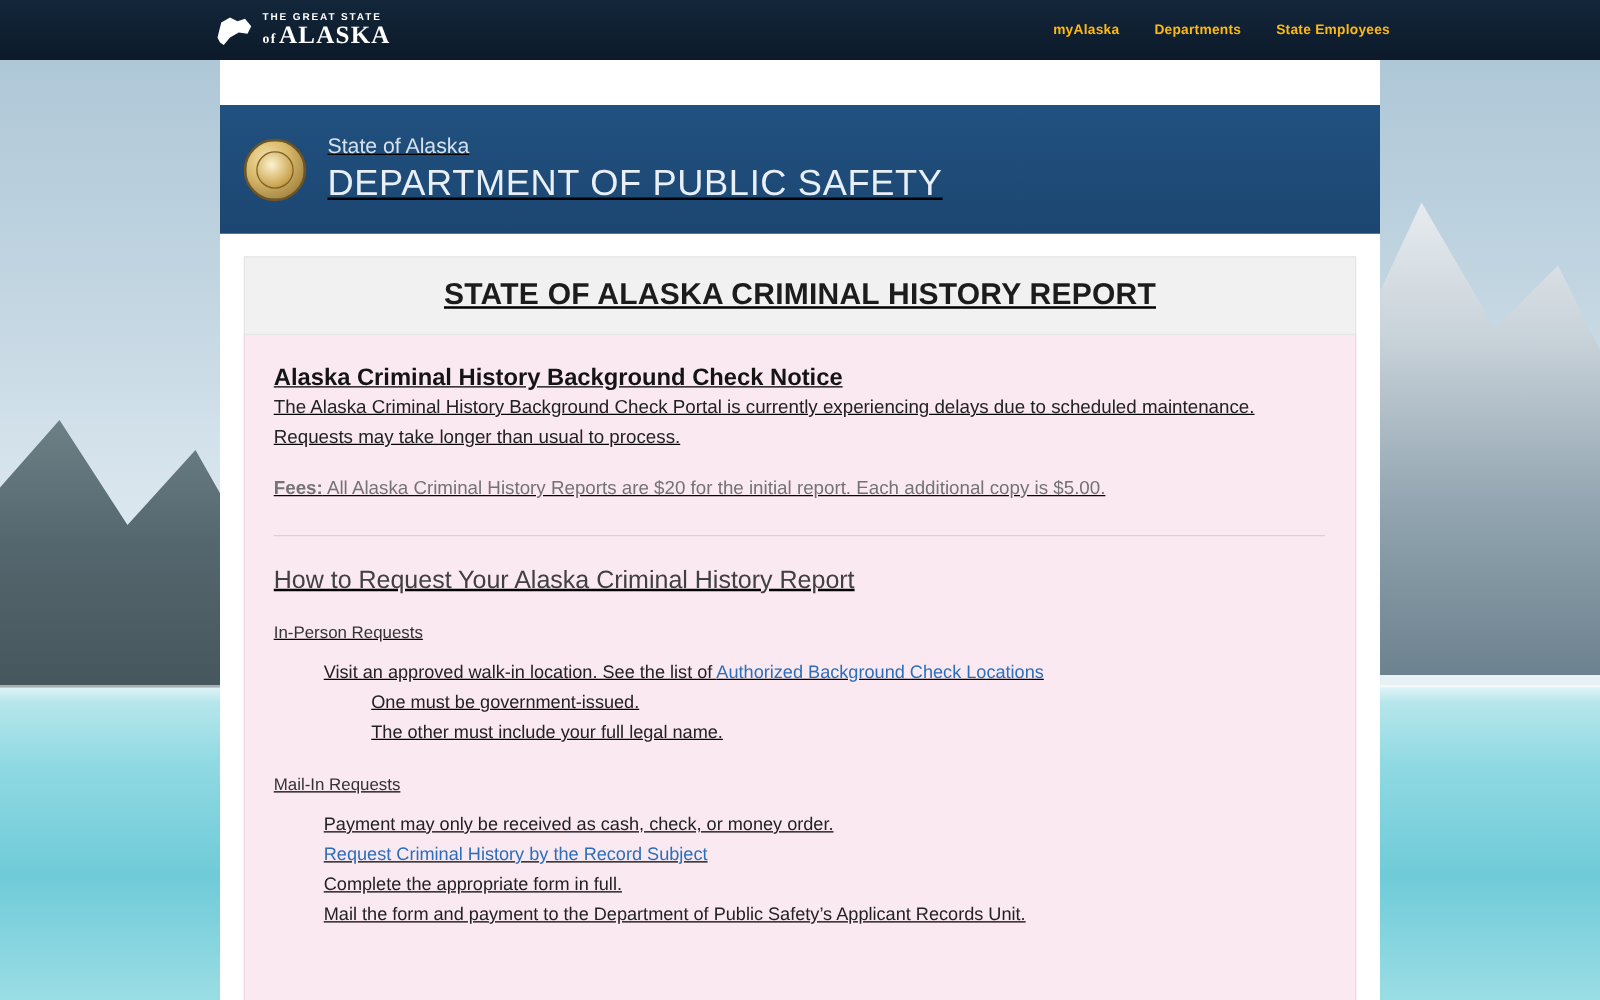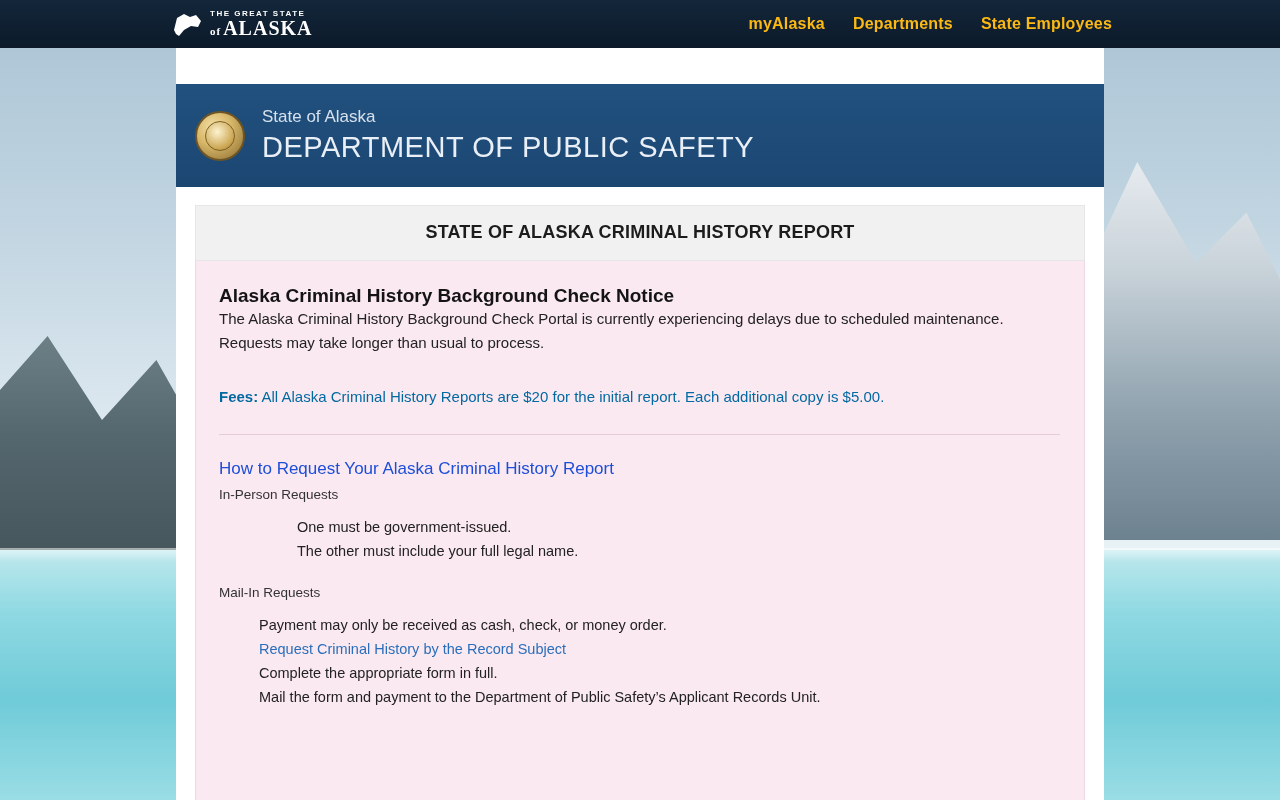--- a/index.html
+++ b/index.html
@@ -43,27 +43,27 @@
     padding:0 168px 0 170px;
   }
   .logo { display:flex; align-items:center; gap:6px; color:#fff; }
   .logo svg { display:block; }
   .logo-text { line-height:1; }
   .logo-top { font-size:8px; letter-spacing:1.5px; font-weight:bold; }
   .logo-bottom { font-family:"Liberation Serif", serif; font-size:20px; font-weight:bold; letter-spacing:1px; }
   .logo-of { font-size:11px; font-family:"Liberation Serif", serif; margin-right:2px; }
   .topnav { display:flex; gap:28px; }
   .topnav a {
-    color:#fdb913; font-size:16px; font-weight:bold; text-decoration:none; letter-spacing:.2px;
+    color:#fdb913; font-size:11px; font-weight:bold; text-decoration:none; letter-spacing:.2px;
   }
 
   
   .content-col {
     position:absolute; left:176px; top:48px; width:928px; height:752px; z-index:2;
-    background:#ffffff; display:flex; flex-direction:column;
+    background:#ffffff; display:flex; flex-direction:column;text-decoration:underline;
   }
 
   
   .dept-header {
     flex:0 0 103px; margin-top:36px;
     background:linear-gradient(180deg,#21517f 0%,#1c4672 100%);
     display:flex; align-items:center; padding-left:19px;
   }
   .seal {
     width:50px; height:50px; border-radius:50%;
@@ -77,35 +77,35 @@
   }
   .dept-text { margin-left:17px; }
   .dept-small { color:#d6e1ec; font-size:17px; margin-bottom:4px; }
   .dept-large { color:#e9eff6; font-size:29px; letter-spacing:.5px; font-weight:400;text-align:right; }
 
   
   .title-band {
     margin:18px 19px 0; background:#f1f1f1; border:1px solid #e6e6e6;
     text-align:center; padding:16px 0 17px; 
   }
-  .title-band h1 { font-size:18px; font-weight:600; color:#1c1c1c; letter-spacing:.2px; }
+  .title-band h1 { font-size:24px; font-weight:600; color:#1c1c1c; letter-spacing:.2px; }
 
   
   .pink-section {
     margin:0 19px; flex:1; overflow:hidden;
     background:#fbe9f1; border-left:1px solid #eed7e2; border-right:1px solid #eed7e2;
     padding:24px 24px 0 23px;
   }
   .notice-heading { font-size:19px; font-weight:bold; color:#141414; margin-bottom:0; }
   .body-text { font-size:15px; color:#222; line-height:24px; max-width:822px; }
-  .fees-line { margin-top:30px; font-size:15px; color:#0369a1; line-height:24px; }
+  .fees-line { margin-top:17px; font-size:15px; color:#737373; line-height:24px; }
   .fees-line b { font-weight:bold; }
   .divider { border:none; border-top:1px solid #e4cdd9; margin:25px 0 24px; }
 
-  .howto-heading { font-size:17px; font-weight:500; color:#1d4ed8; margin-bottom:8px; }
+  .howto-heading { font-size:20px; font-weight:500; color:#404040; margin-bottom:22px; }
   .sub-heading { font-size:13.5px; color:#333; margin-bottom:13px; }
   .req-list { list-style:none; }
   .req-list li { font-size:14.5px; color:#222; line-height:24px; padding-left:40px; }
   .req-list li.lvl2 { padding-left:78px; }
   .mail-block { margin-top:22px; }
   a.inline-link { color:#2a6ebb; text-decoration:none; }
 </style>
 </head>
 <body>
 
@@ -155,20 +155,21 @@
     <h2 class="notice-heading">Alaska Criminal History Background Check Notice</h2>
     <p class="body-text">The Alaska Criminal History Background Check Portal is currently experiencing delays due to scheduled maintenance. Requests may take longer than usual to process.</p>
     <p class="fees-line"><b>Fees:</b><span> All Alaska Criminal History Reports are $20 for the initial report. Each additional copy is $5.00.</span></p>
 
     <hr class="divider">
 
     <h3 class="howto-heading">How to Request Your Alaska Criminal History Report</h3>
 
     <div class="sub-heading">In-Person Requests</div>
     <ul class="req-list">
+      <li><span>Visit an approved walk-in location. See the list of </span><a href="#" class="inline-link">Authorized Background Check Locations</a></li>
       <li class="lvl2">One must be government-issued.</li>
       <li class="lvl2">The other must include your full legal name.</li>
     </ul>
 
     <div class="mail-block">
       <div class="sub-heading">Mail-In Requests</div>
       <ul class="req-list">
         <li>Payment may only be received as cash, check, or money order.</li>
         <li><a href="#" class="inline-link">Request Criminal History by the Record Subject</a></li>
         <li>Complete the appropriate form in full.</li>

